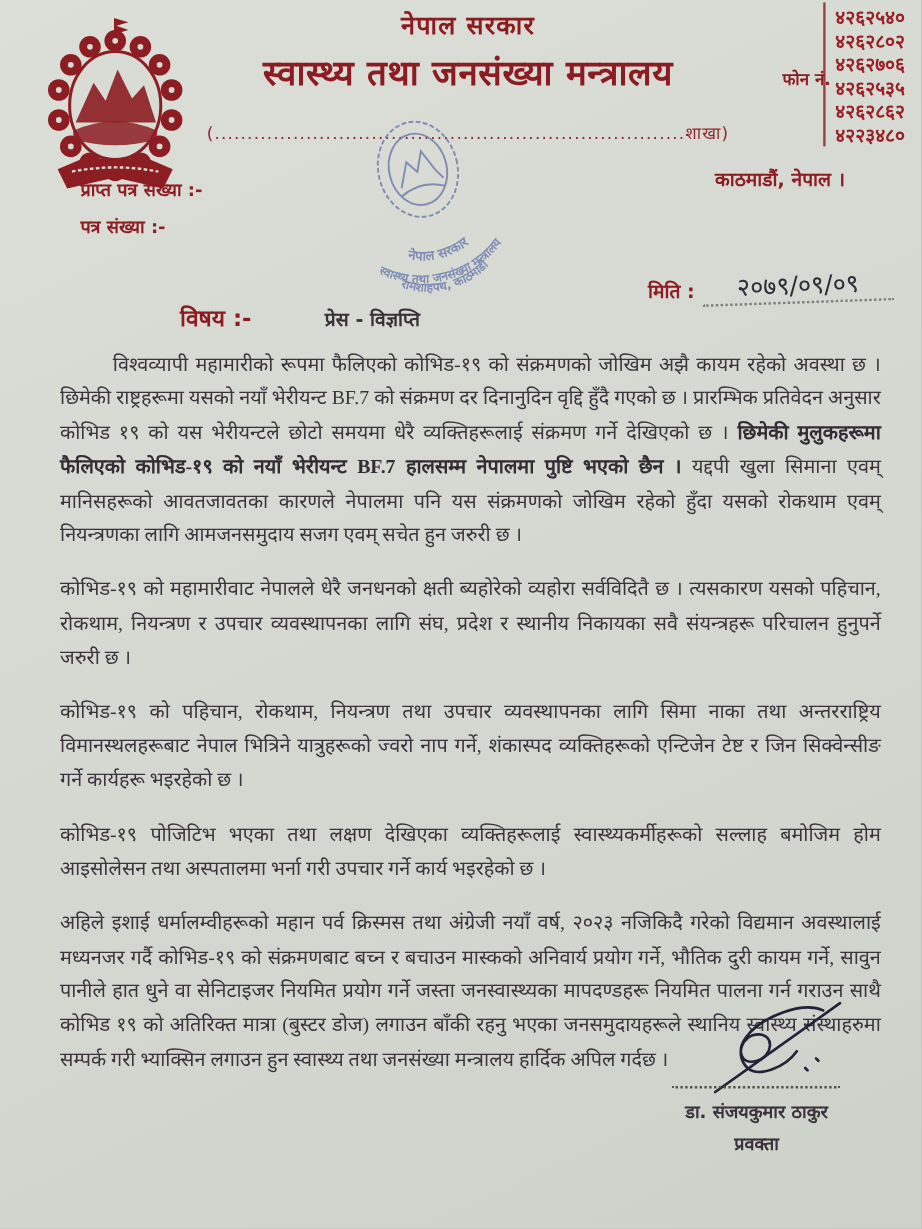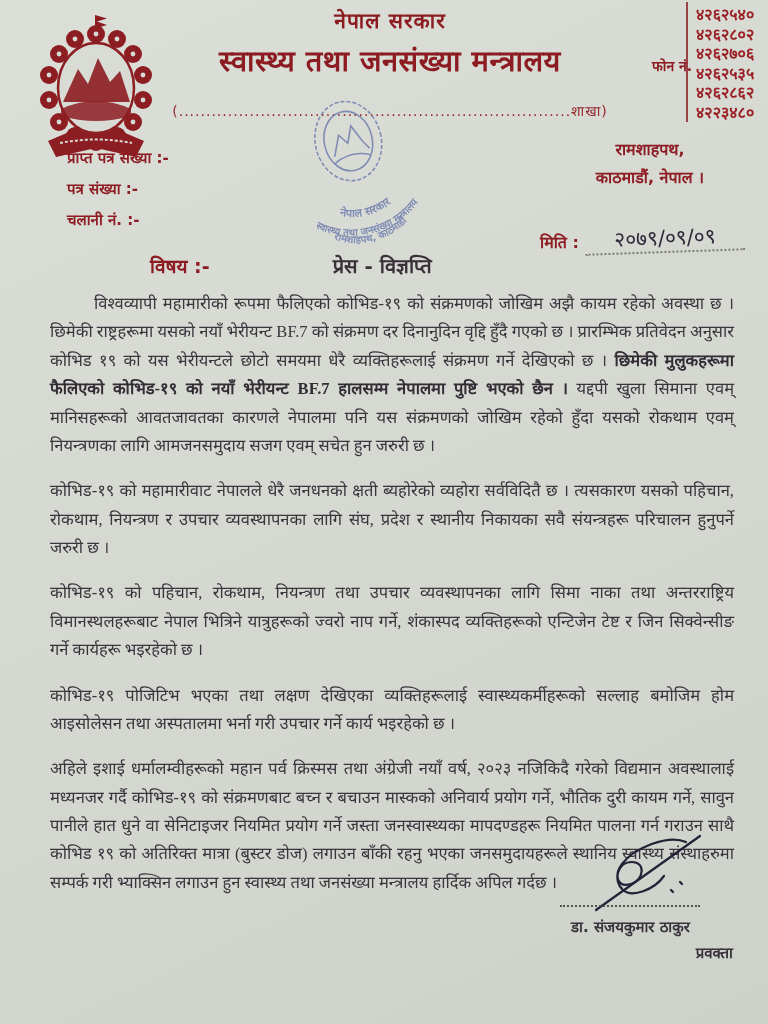--- a/index.html
+++ b/index.html
@@ -30,34 +30,34 @@
   .date-row{position:absolute;left:540px;top:196px;width:225px;color:#8e1d23;font-size:16px;font-weight:bold;}
   .date-label{display:inline-block;vertical-align:bottom;margin-top:35px;}
   .date-hand{
     display:inline-block;min-width:160px;border-bottom:2px dotted #7b7d76;
     font-size:21px;font-weight:normal;color:#2e2b3a;text-align:center;
     transform:rotate(-2deg);padding-bottom:0px;line-height:26px;
   }
   
   .subject-row{position:absolute;left:150px;top:252px;width:500px;}
   .subject-label{display:inline-block;font-size:19px;font-weight:bold;color:#8c1c22;}
-  .subject-value{display:inline-block;font-size:20px;font-weight:bold;color:#3a3038;margin-left:118px;}
+  .subject-value{display:inline-block;font-size:16px;font-weight:bold;color:#3a3038;margin-left:56px;}
   
   .body-text{
     position:absolute;left:50px;top:290px;width:684px;
     font-size:16.5px;line-height:1.72;text-align:justify;color:#3b343d;
   }
   .body-text p{margin:0 0 17px 0;font-family:Liberation Serif, serif;}
   .body-text p.indent{text-indent:44px;}
   .b{font-weight:bold;color:#332c35;}
   
   .sig-scribble{position:absolute;left:568px;top:832px;width:145px;height:80px;}
   .sig-line{position:absolute;left:560px;top:905px;width:140px;border-bottom:2px dotted #55534f;}
   .sig-name{position:absolute;left:528px;top:916px;width:205px;text-align:center;font-size:15px;font-weight:bold;color:#3a333c;}
-  .sig-title{position:absolute;left:528px;top:942px;width:205px;text-align:right;font-size:15px;font-weight:bold;color:#3a333c;}
+  .sig-title{position:absolute;left:528px;top:942px;width:205px;text-align:center;font-size:15px;font-weight:bold;color:#3a333c;}
   .stamp text{font-weight:bold;}
 </style>
 </head>
 <body>
 
 <div class="page">
 
   <div class="emblem">
     <svg viewBox="0 0 120 152" width="120" height="156">
       <g fill="#8c1d22">
@@ -144,25 +144,23 @@
         <text><textPath href="#arc1" startOffset="50%" text-anchor="middle">नेपाल सरकार</textPath></text>
         <text font-size="10"><textPath href="#arc2" startOffset="50%" text-anchor="middle">स्वास्थ्य तथा जनसंख्या मन्त्रालय</textPath></text>
         <text font-size="10"><textPath href="#arc3" startOffset="50%" text-anchor="middle">रामशाहपथ, काठमाडौं</textPath></text>
       </g>
     </svg>
   </div>
 
   <div class="meta-left">
     <div>प्राप्त पत्र संख्या :-</div>
     <div>पत्र संख्या :-</div>
-    <div>चलानी नं. :-</div>
   </div>
 
   <div class="addr">
-    <div>रामशाहपथ,</div>
     <div>काठमाडौं, नेपाल ।</div>
   </div>
   <div class="date-row">
     <span class="date-label">मिति :</span>
     <span class="date-hand">२०७९/०९/०९</span>
   </div>
 
   <div class="subject-row">
     <span class="subject-label">विषय :-</span>
     <span class="subject-value">प्रेस - विज्ञप्ति</span>

